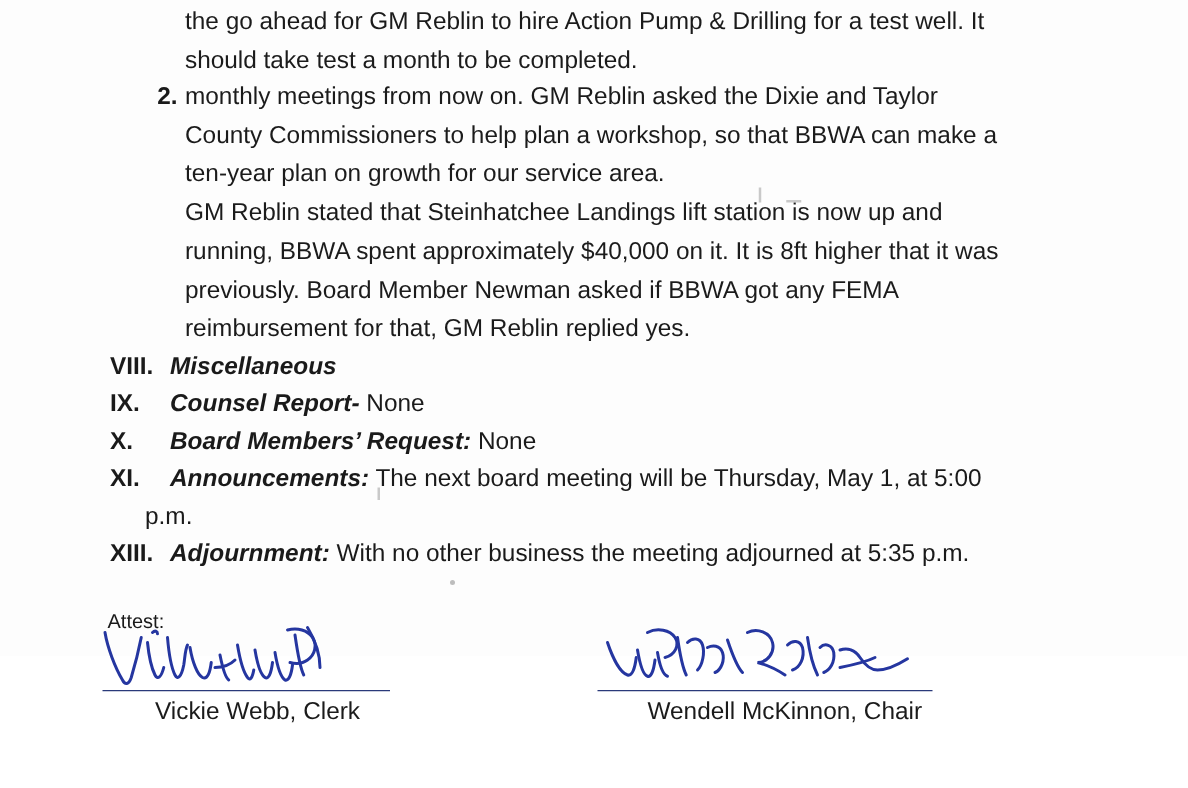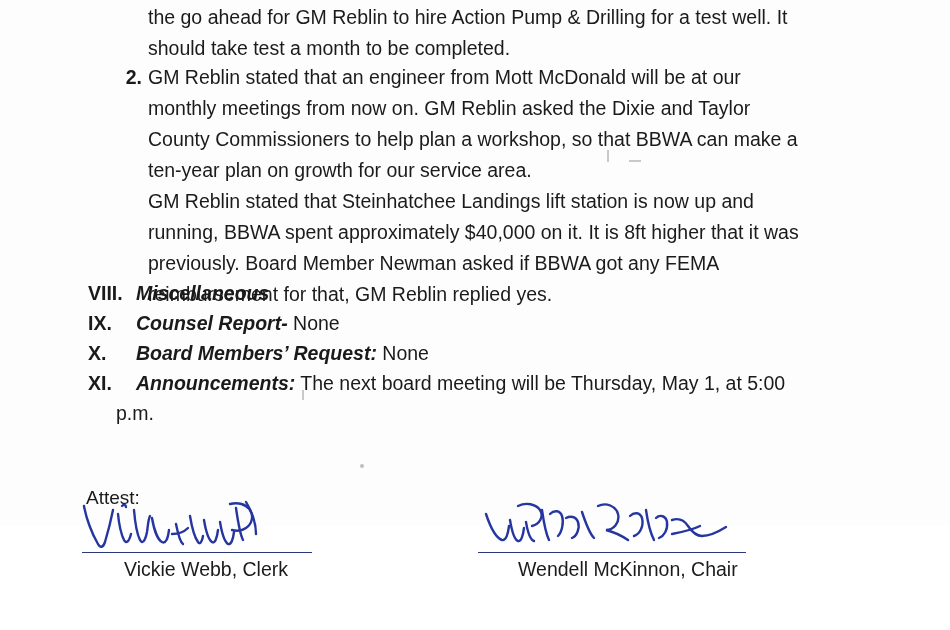--- a/index.html
+++ b/index.html
@@ -106,21 +106,21 @@
     position: absolute;
     top: 486px;
     left: 0;
     width: 950px;
     height: 100px;
   }
   .attest {
     position: absolute;
     left: 86px;
     top: 0px;
-    font-size: 19px;
+    font-size: 16px;
     line-height: 24px;
   }
   .sig-left {
     position: absolute;
     left: 80px;
     top: 14px;
     width: 200px;
     height: 52px;
   }
   .sig-right {
@@ -174,21 +174,20 @@
 
     <div class="para cont-1">
       <span class="l">the go ahead for GM Reblin to hire Action Pump &amp; Drilling for a test well.  It</span>
       <span class="l">should take test a month to be completed.</span>
     </div>
 
     <div class="item-2">
       <span class="num">2.</span>
       <div class="body">
         <div class="para">
-          <span class="l">GM Reblin stated that an engineer from Mott McDonald will be at our</span>
           <span class="l">monthly meetings from now on. GM Reblin asked the Dixie and Taylor</span>
           <span class="l">County Commissioners to help plan a workshop, so that BBWA can make a</span>
           <span class="l">ten-year plan on growth for our service area.</span>
         </div>
         <div class="para">
           <span class="l">GM Reblin stated that Steinhatchee Landings lift station is now up and</span>
           <span class="l">running, BBWA spent approximately $40,000 on it.  It is 8ft higher that it was</span>
           <span class="l">previously.    Board  Member  Newman  asked  if  BBWA  got  any  FEMA</span>
           <span class="l">reimbursement for that, GM Reblin replied yes.</span>
         </div>
@@ -211,20 +210,24 @@
         <span class="rn">X.</span>
         <span class="otext"><b>Board Members’ Request:</b><span> None</span></span>
       </div>
 
       <div class="oitem">
         <span class="rn">XI.</span>
         <span class="otext"><b>Announcements:</b><span> The next board meeting will be Thursday, May 1, at 5:00</span></span>
         <span class="wrap">p.m.</span>
       </div>
 
+      <div class="oitem">
+        <span class="rn">XIII.</span>
+        <span class="otext"><b>Adjournment:</b><span> With no other business the meeting adjourned at 5:35 p.m.</span></span>
+      </div>
 
     </div>
 
     <div class="sig-block">
 
       <div class="attest">Attest:</div>
 
       <svg class="sig-left" viewBox="0 0 200 52">
         <g class="ink" stroke-width="2.4" stroke-linecap="round">
           <path d="M4,6 C6,18 12,34 18,44 C20,48 23,48 25,42 C28,32 31,20 33,10"></path>

